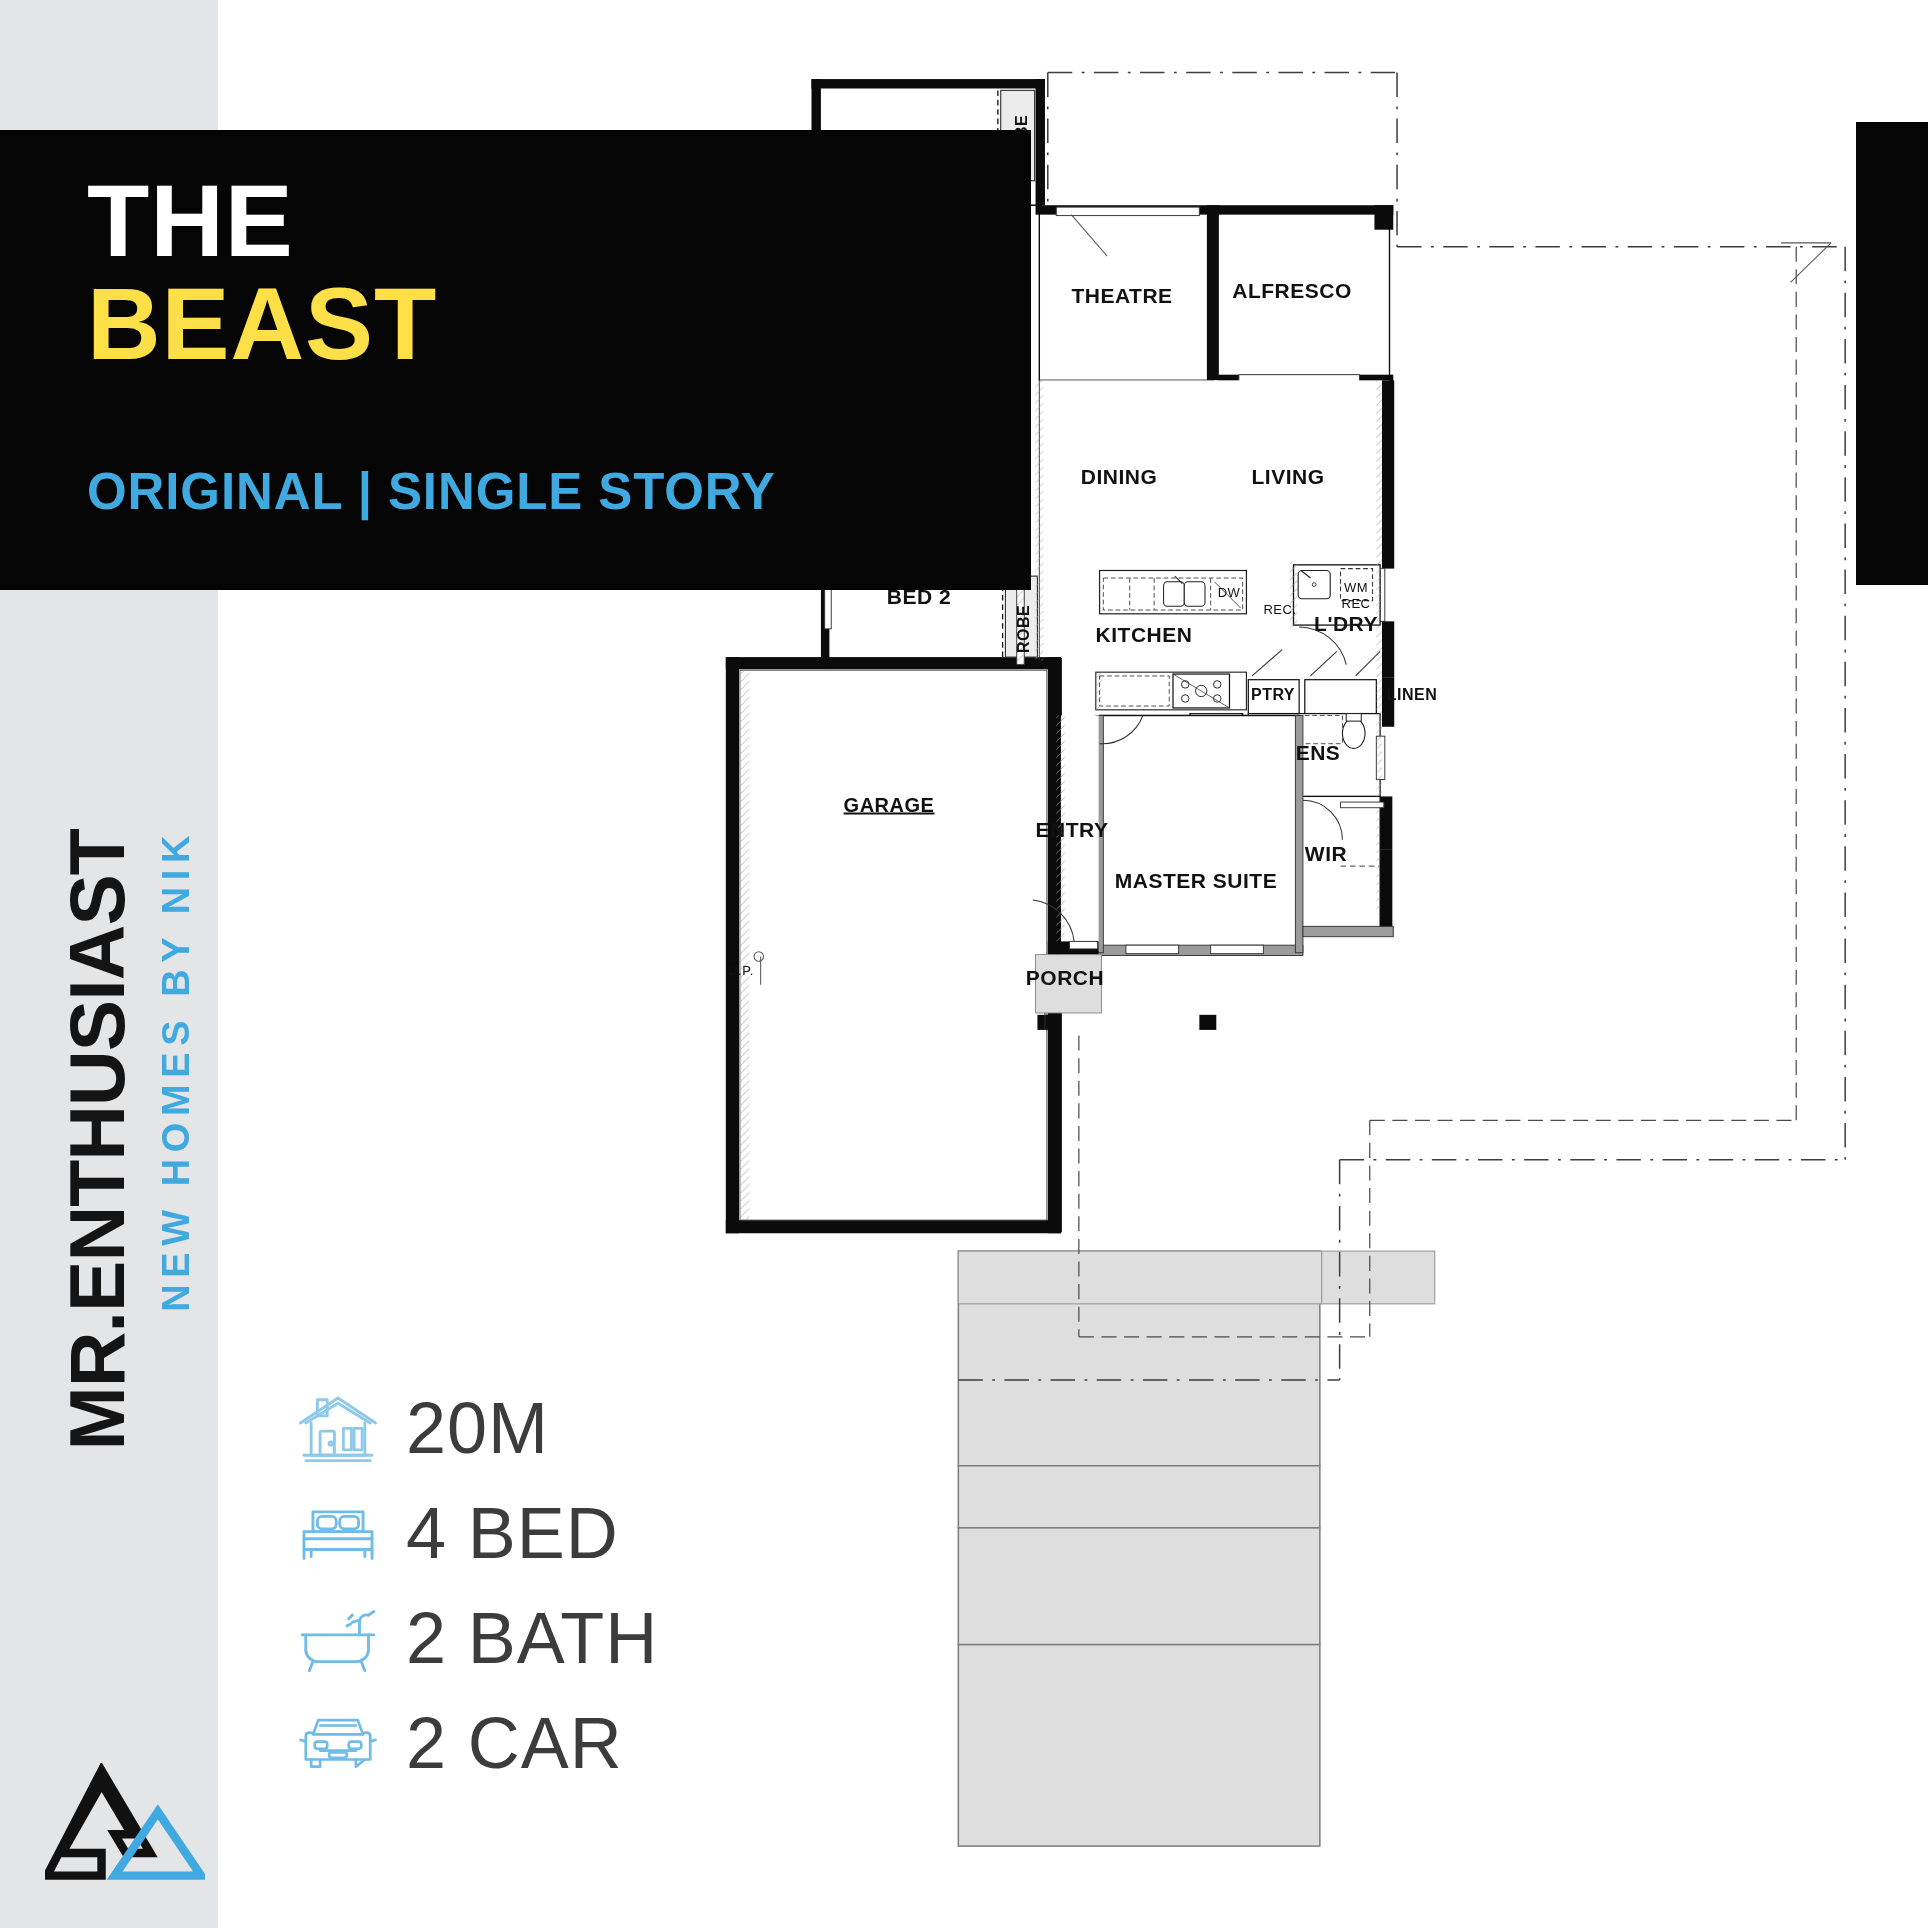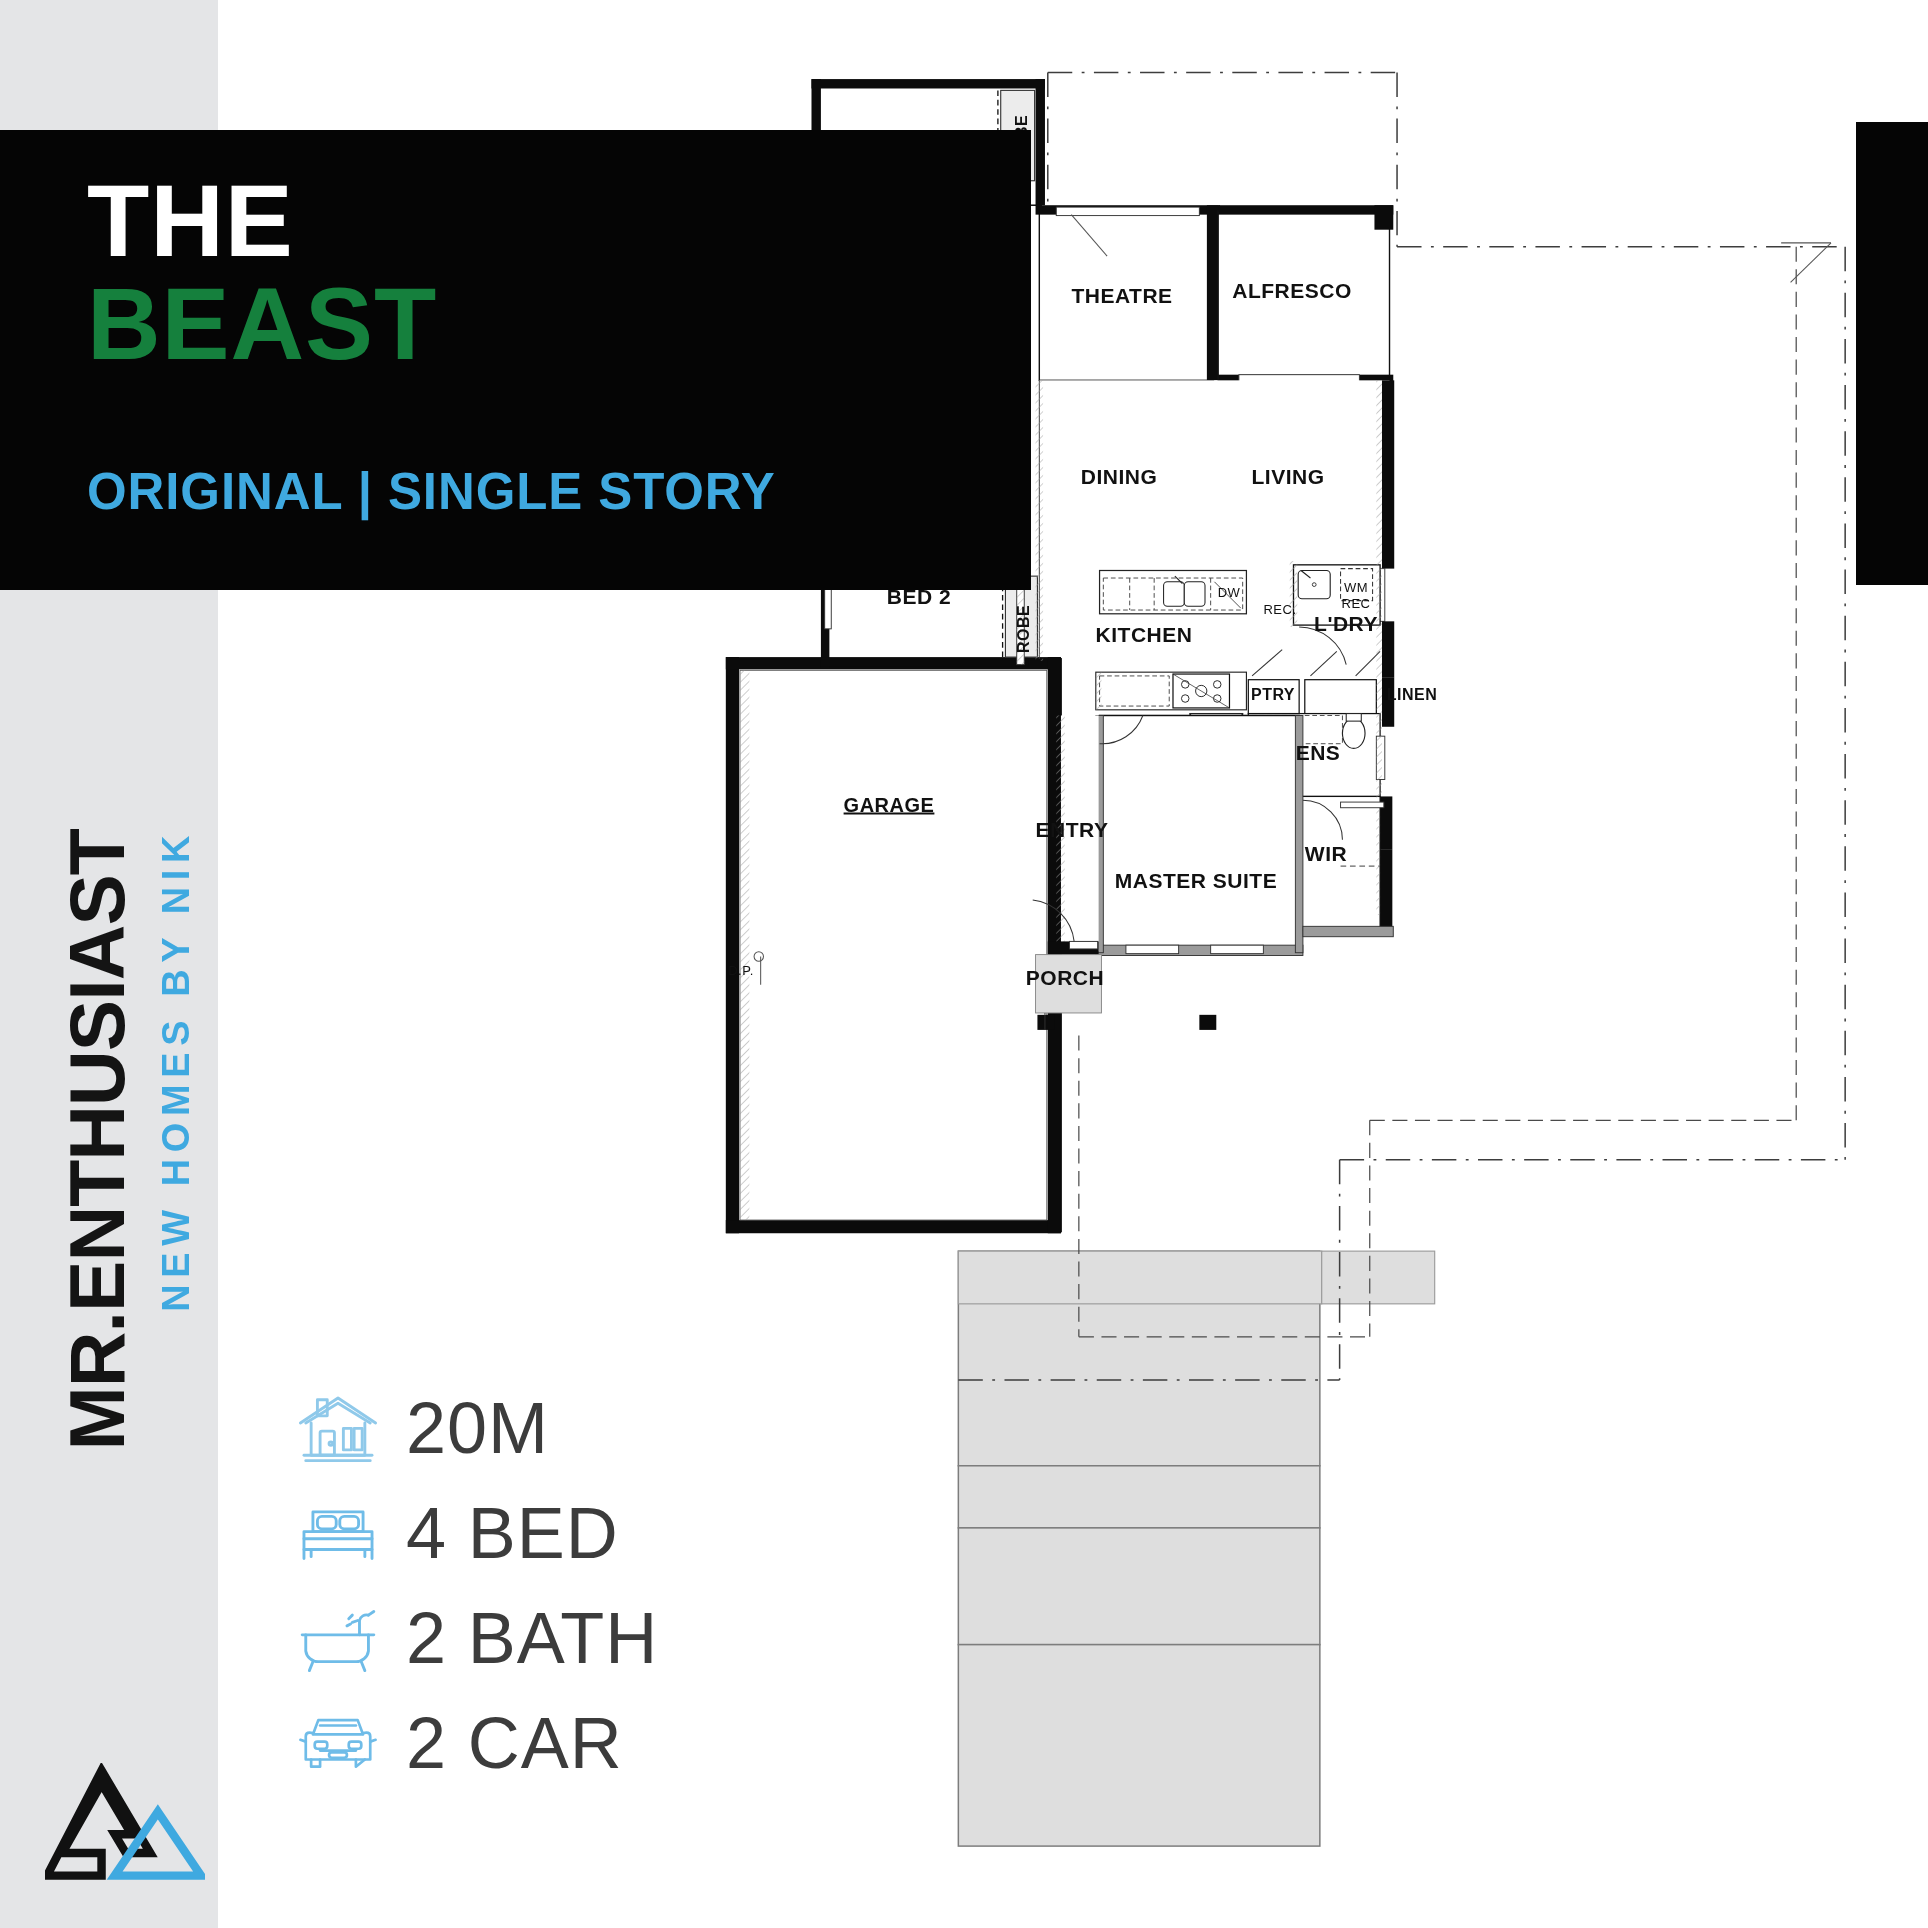--- a/index.html
+++ b/index.html
@@ -10,21 +10,21 @@
   
   #canvas{position:absolute;inset:0;background:#ffffff;}
 
   .sidebar-band{position:absolute;left:0;top:0;width:218px;height:1928px;
        background:#e4e5e7;}
 
   .title-block{position:absolute;left:0;top:130px;width:1031px;height:460px;
        background:#050505;}
   .title-line1{position:absolute;left:87px;top:40px;color:#ffffff;
        font-size:102px;font-weight:700;letter-spacing:0.9px;line-height:1.0;}
-  .title-line2{position:absolute;left:87px;top:143px;color:#15803d;
+  .title-line2{position:absolute;left:87px;top:143px;color:#fde047;
        font-size:102px;font-weight:700;letter-spacing:0.9px;line-height:1.0;}
   .subtitle{position:absolute;left:87px;top:332px;color:#3fa9e0;
        font-size:51px;font-weight:700;letter-spacing:0.9px;white-space:nowrap;}
 
   .right-black-bar{position:absolute;left:1856px;top:122px;width:80px;height:463px;
        background:#050505;}
 
   
   .brand-wrap{position:absolute;left:38px;top:829px;width:160px;height:603px;}
   .brand-main{position:absolute;left:21px;top:0;

